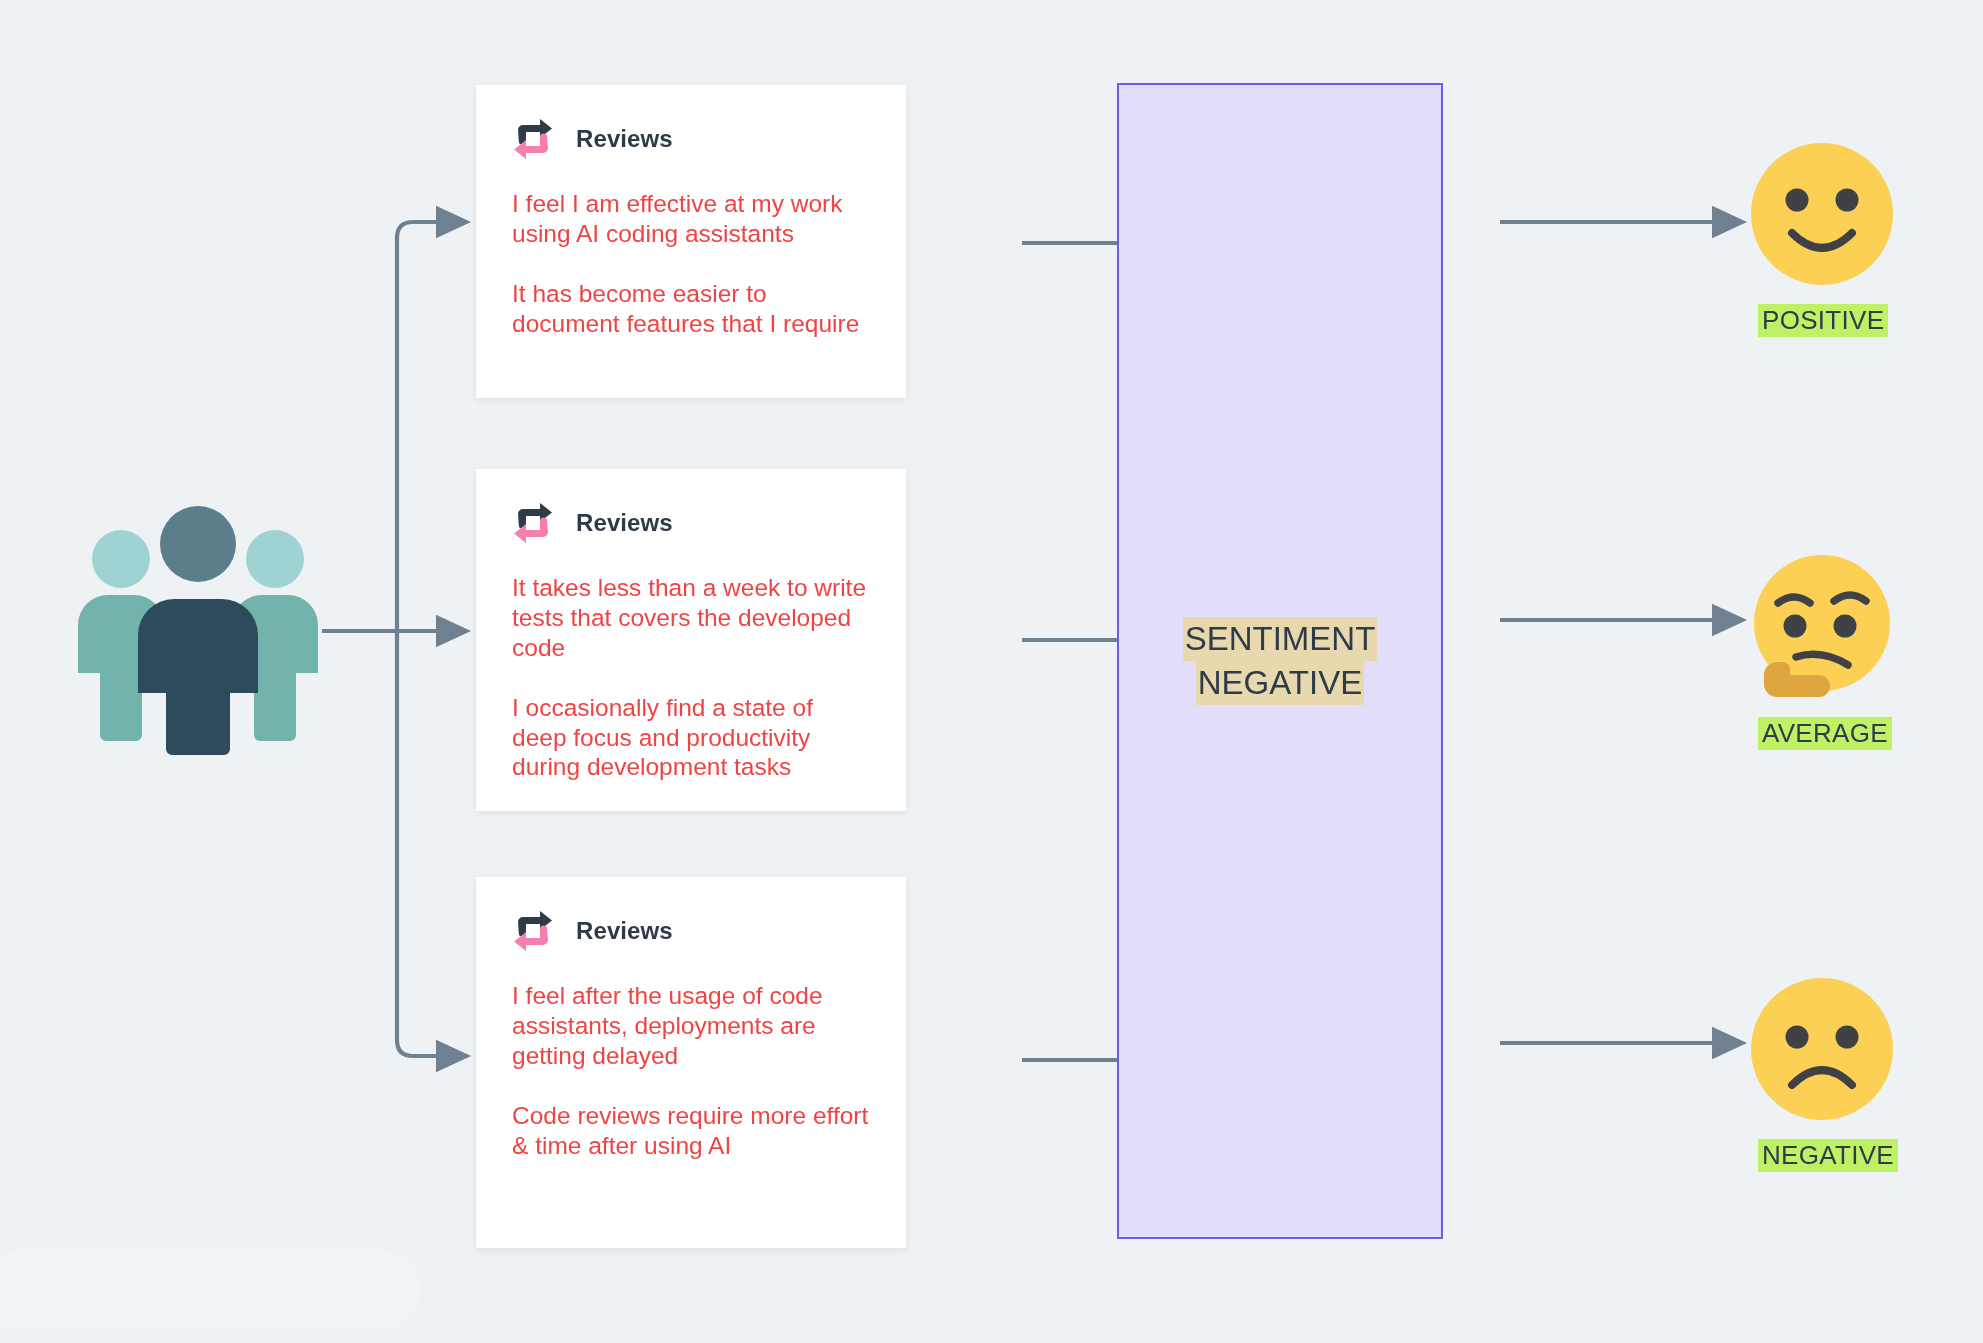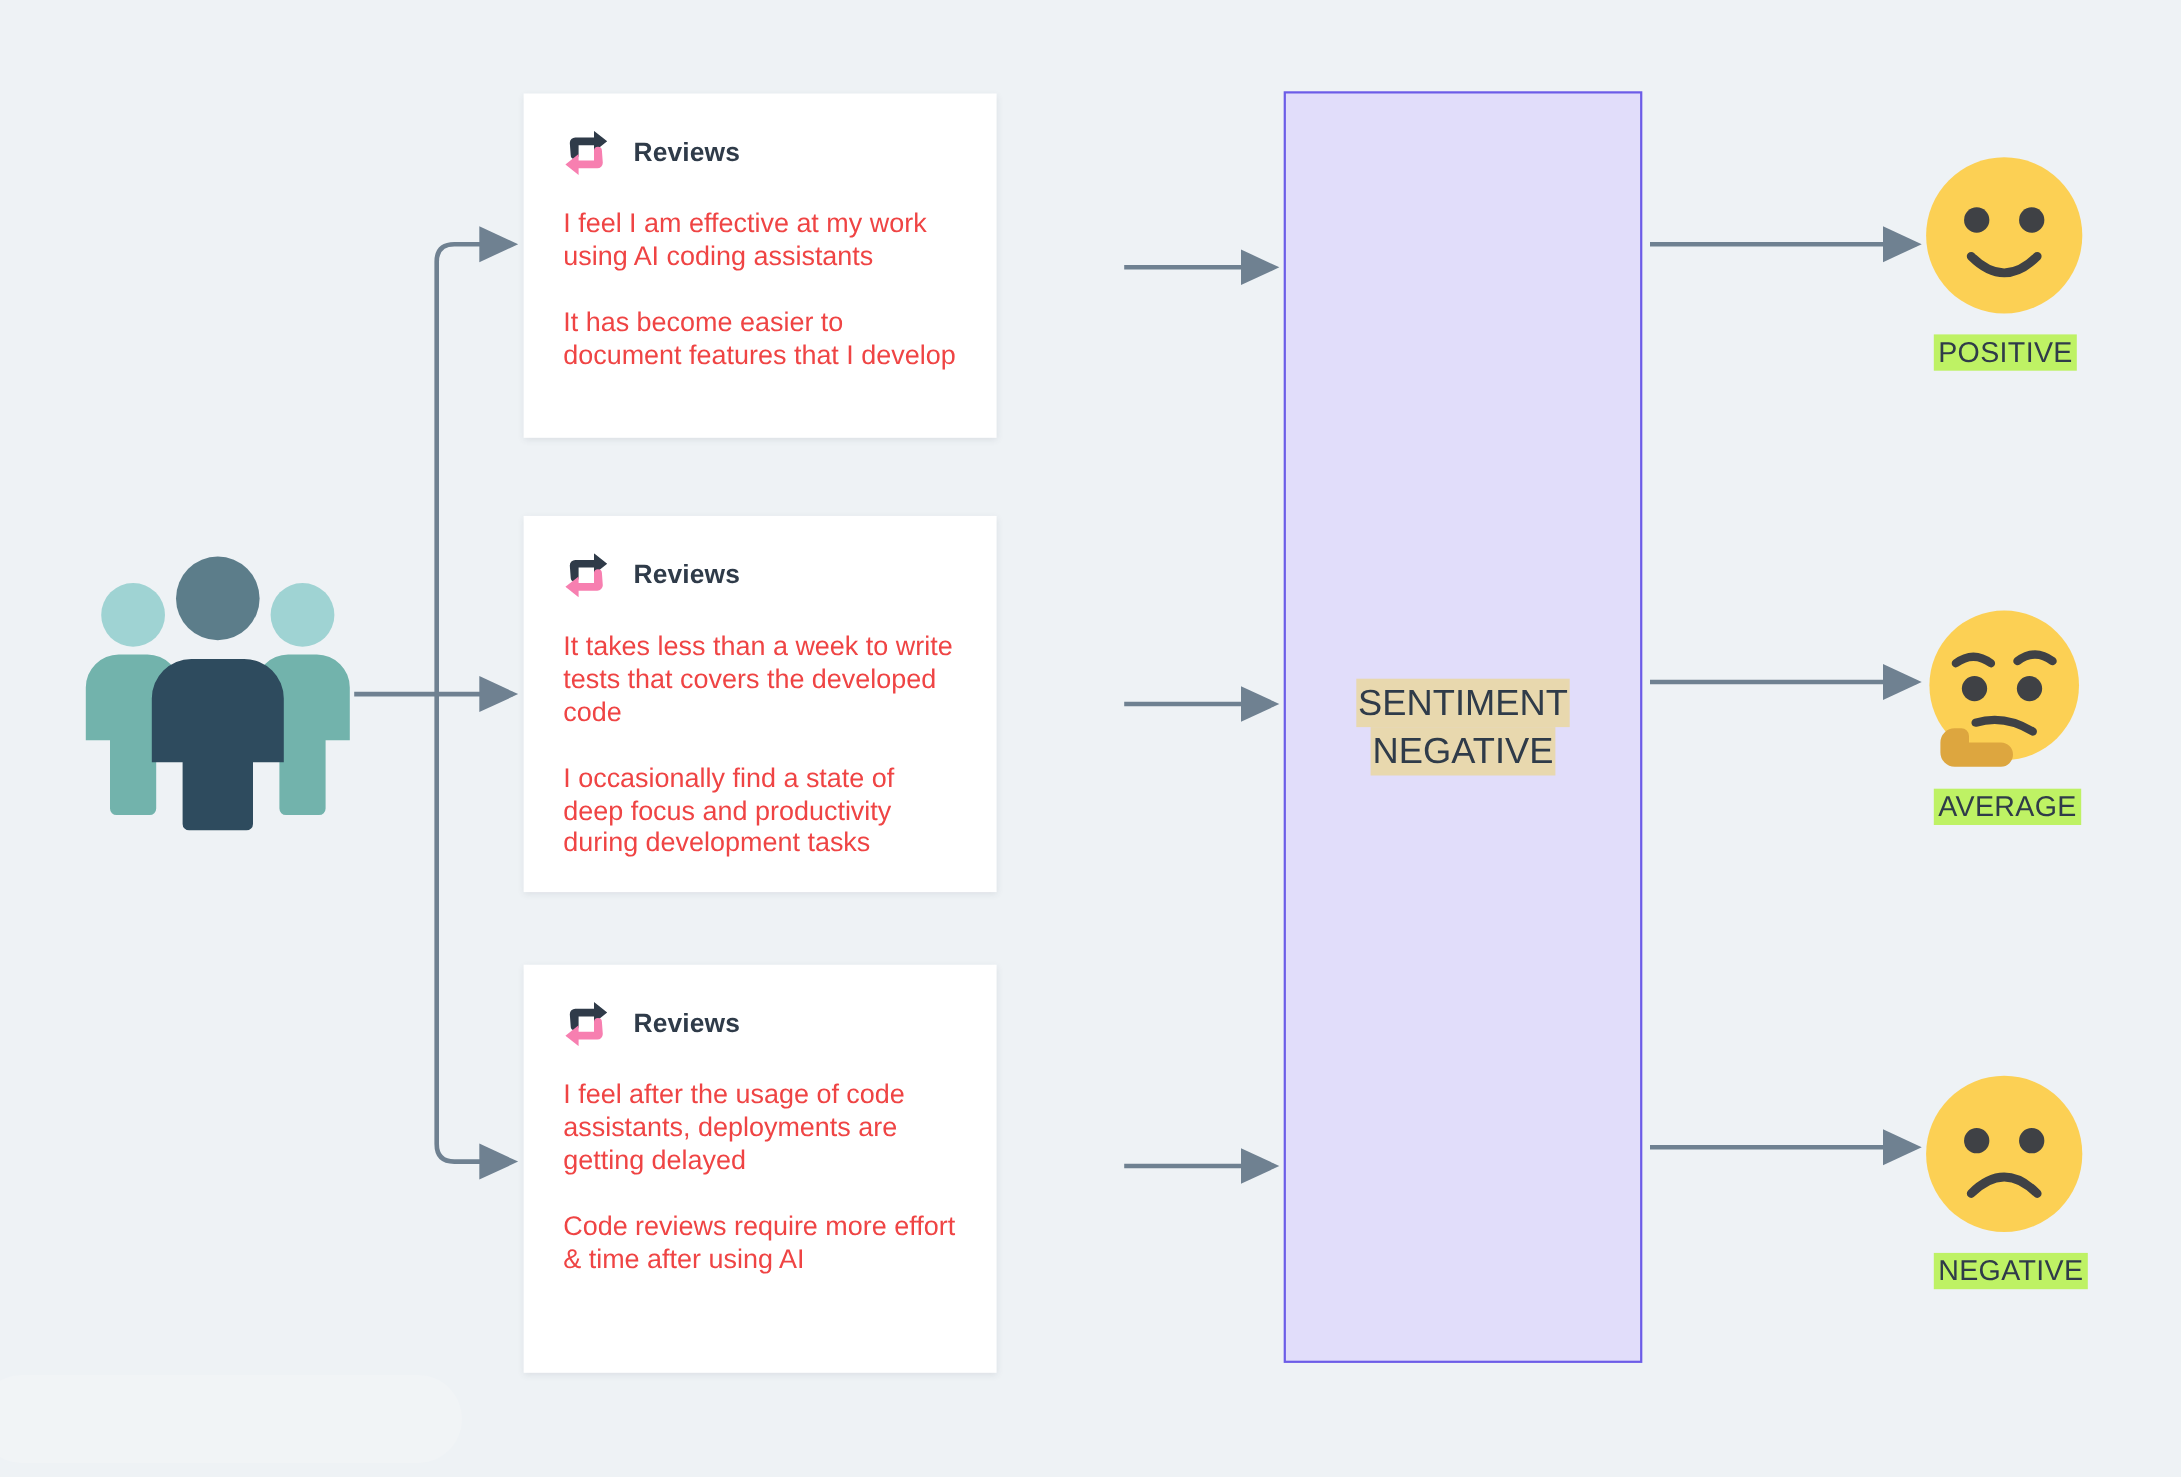--- a/index.html
+++ b/index.html
@@ -82,21 +82,21 @@
     line-height: 1.22;
     color: #ef4444;
     margin: 0 0 30px 0;
     max-width: 460px;
   }
   .review-line:last-child { margin-bottom: 0; }
 
   
   .analyzer {
     position: absolute;
-    left: 1167px;
+    left: 1117px;
     top: 83px;
     width: 326px;
     height: 1156px;
     background: #e1ddfa;
     border: 2px solid #6c5ce7;
     box-sizing: border-box;
     display: flex;
     flex-direction: column;
     align-items: center;
     justify-content: center;
@@ -186,21 +186,21 @@
 
   <div class="card" id="card-1">
     <div class="card-head">
       <svg class="repeat-icon" width="42" height="40" viewBox="0 0 42 40">
         <path d="M6,11 a5,5 0 0 1 5,-5 h17 v-6 l12,9.5 -12,9.5 v-6 h-14 v9 a3.6,3.6 0 0 1 -7.2,0 z" fill="#2f3b49"></path>
         <path d="M36,29 a5,5 0 0 1 -5,5 h-17 v6 l-12,-9.5 12,-9.5 v6 h14 v-9 a3.6,3.6 0 0 1 7.2,0 z" fill="#f77fb0"></path>
       </svg>
       <div class="card-title">Reviews</div>
     </div>
     <p class="review-line">I feel I am effective at my work using AI coding assistants</p>
-    <p class="review-line">It has become easier to document features that I develop</p>
+    <p class="review-line">It has become easier to document features that I require</p>
   </div>
 
   <div class="card" id="card-2">
     <div class="card-head">
       <svg class="repeat-icon" width="42" height="40" viewBox="0 0 42 40">
         <path d="M6,11 a5,5 0 0 1 5,-5 h17 v-6 l12,9.5 -12,9.5 v-6 h-14 v9 a3.6,3.6 0 0 1 -7.2,0 z" fill="#2f3b49"></path>
         <path d="M36,29 a5,5 0 0 1 -5,5 h-17 v6 l-12,-9.5 12,-9.5 v6 h14 v-9 a3.6,3.6 0 0 1 7.2,0 z" fill="#f77fb0"></path>
       </svg>
       <div class="card-title">Reviews</div>
     </div>

